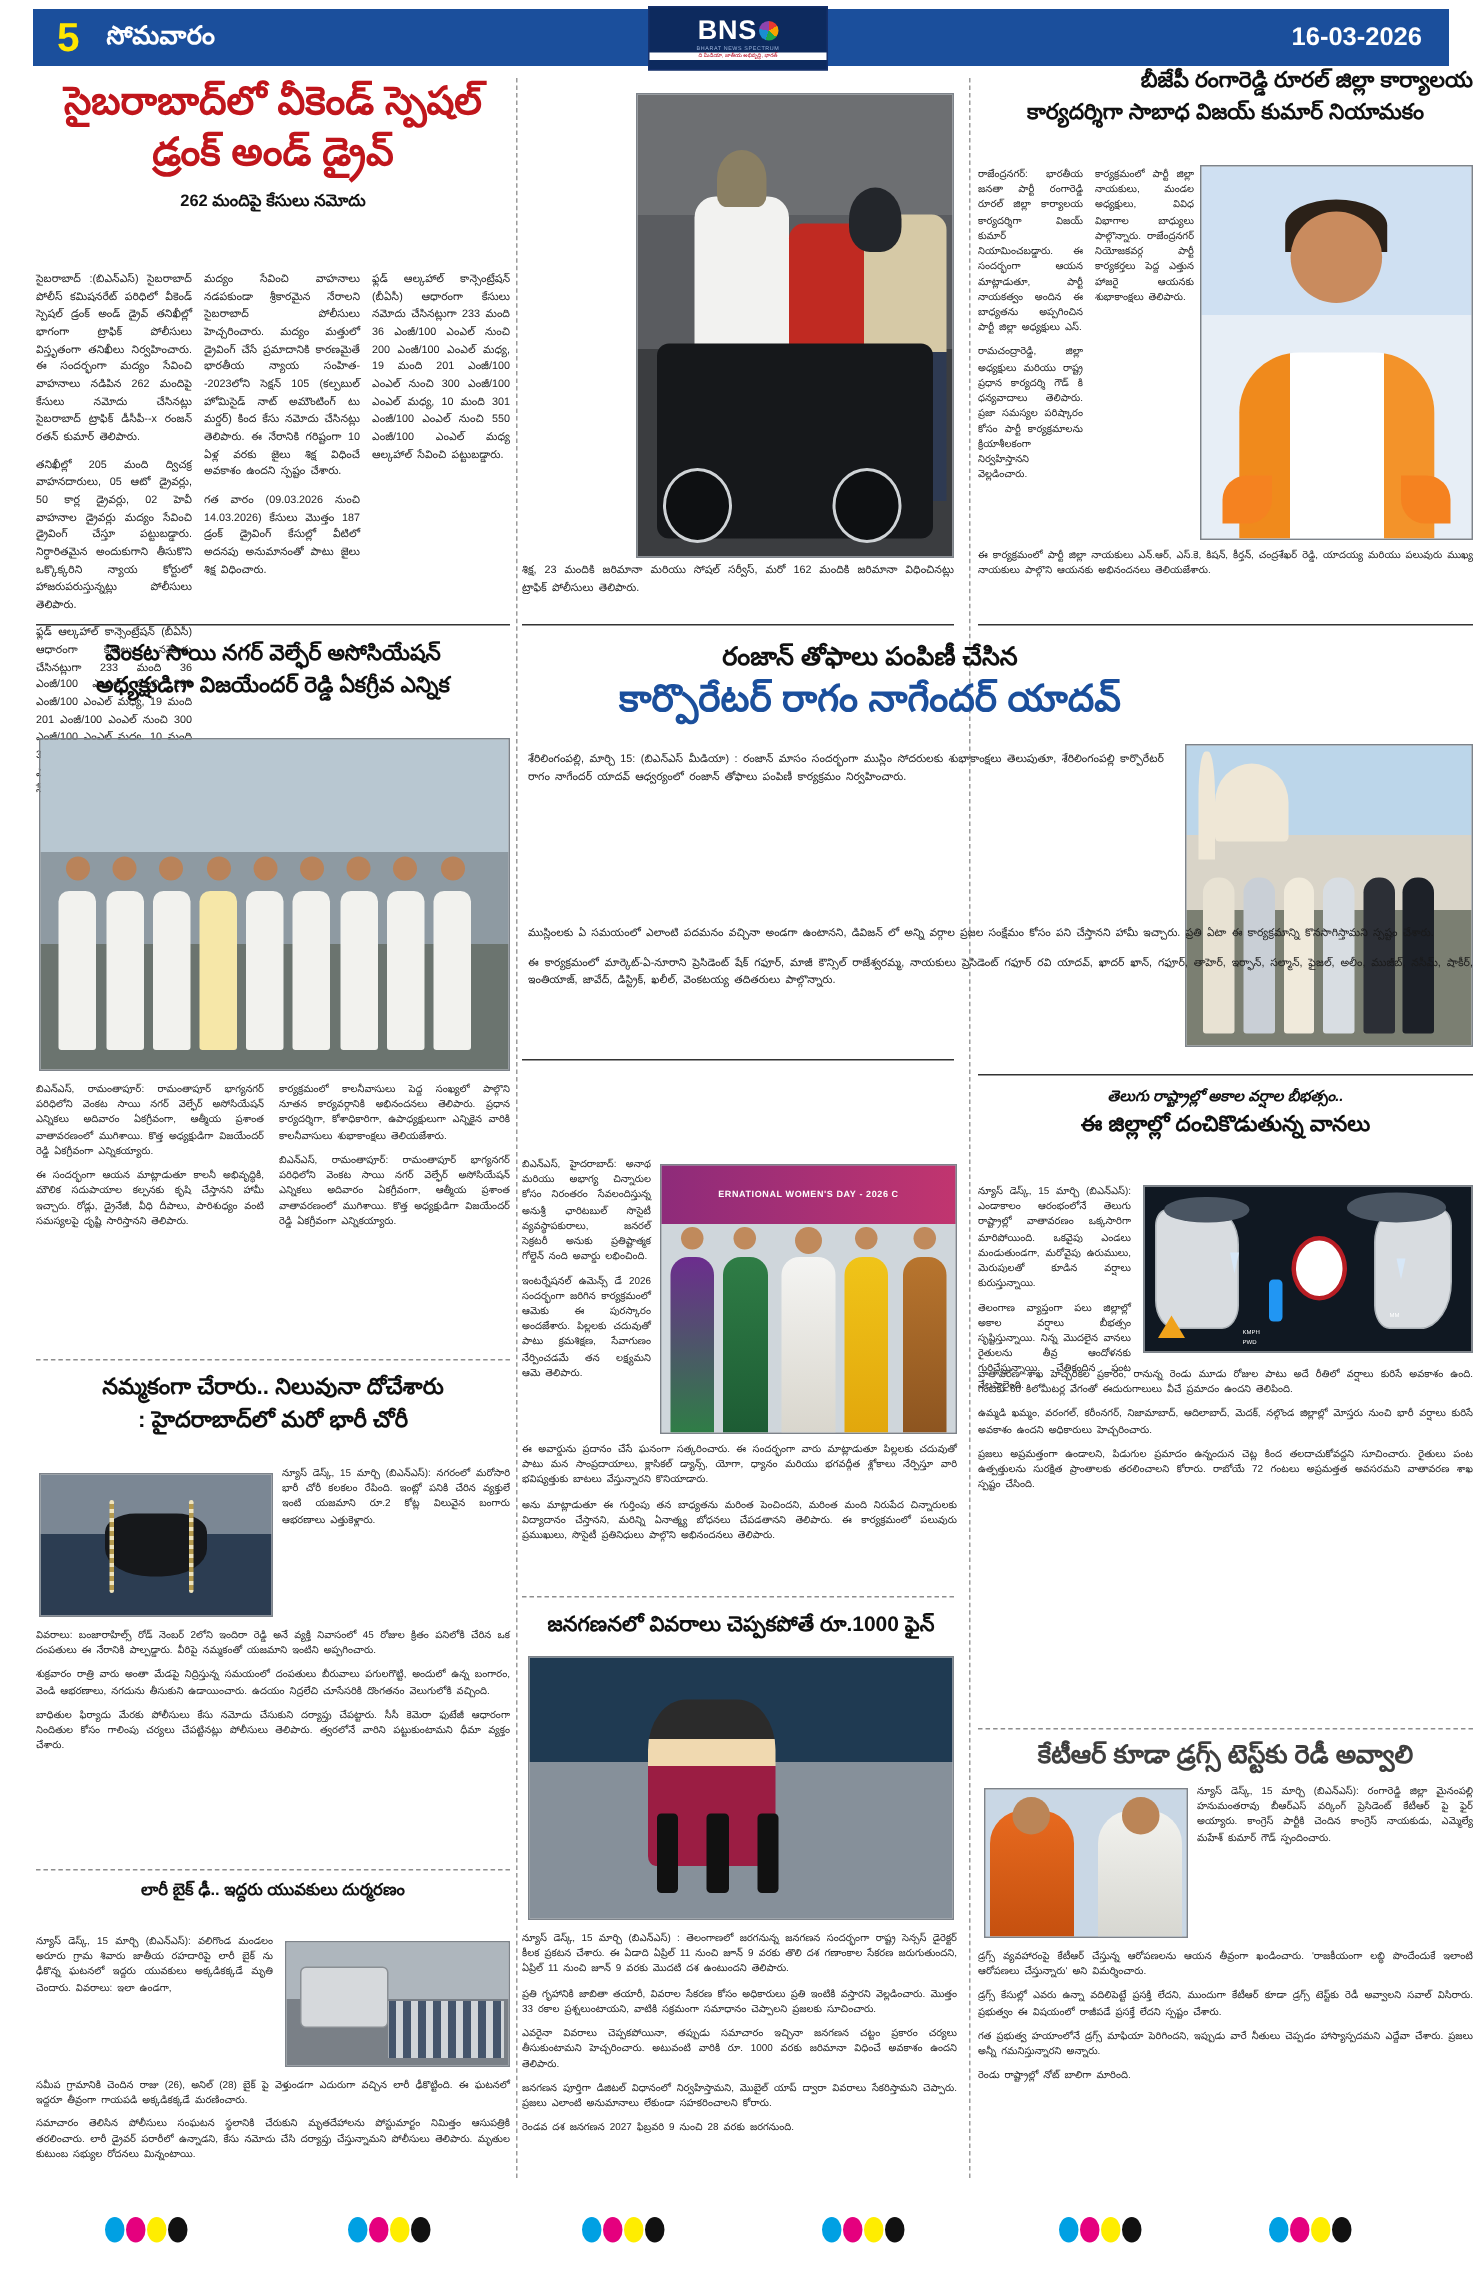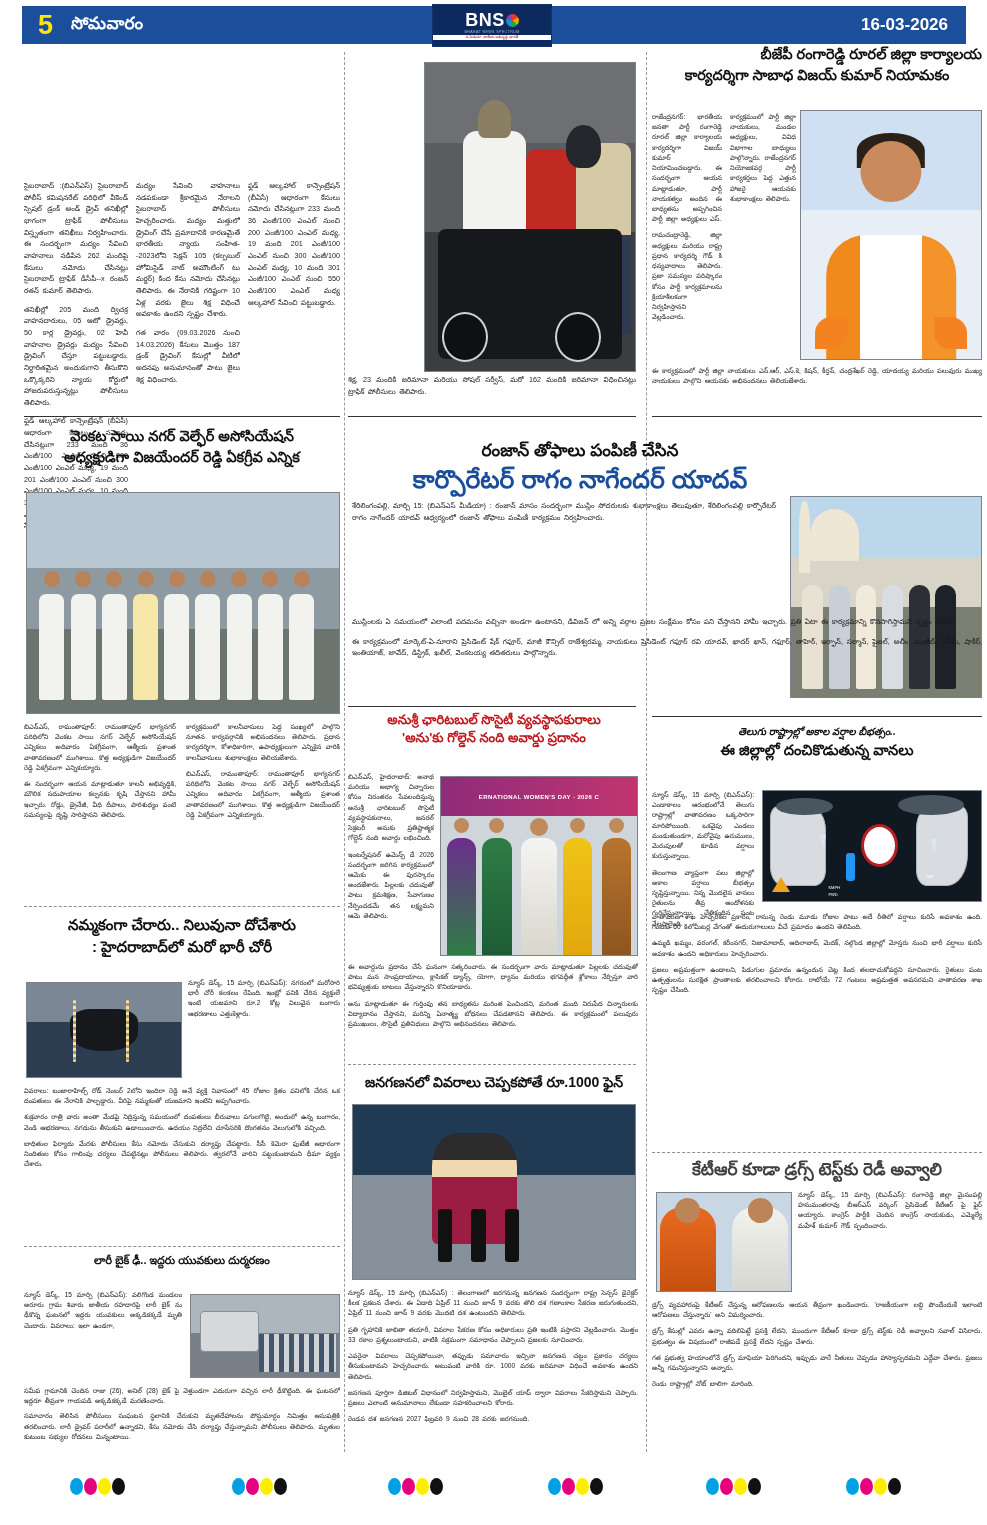--- a/index.html
+++ b/index.html
@@ -312,20 +312,25 @@
       <div class="bns-sub">BHARAT NEWS SPECTRUM</div>
       <div class="bns-tel">ది మీడియా, జాతీయ అభివృద్ధి, భారత్</div>
     </div>
 
     <span class="mh-date">16-03-2026</span>
   </div>
 
   <div class="vrule" style="left:344px; height:1400px;"></div>
   <div class="vrule" style="left:646px; height:1400px;"></div>
 
+  <div class="bx" style="left:24px; top:52px; width:316px;">
+    <div class="hl-red" style="font-size:26px;">సైబరాబాద్‌లో వీకెండ్ స్పెషల్</div>
+    <div class="hl-red" style="font-size:26px; margin-top:3px;">డ్రంక్ అండ్ డ్రైవ్</div>
+    <div class="subhl" style="font-size:11px; margin-top:11px;">262 మందిపై కేసులు నమోదు</div>
+  </div>
 
   <div class="bx" style="left:24px; top:180px; width:104px;">
     <p class="body-txt">సైబరాబాద్ :(బిఎన్ఎస్) సైబరాబాద్ పోలీస్ కమిషనరేట్ పరిధిలో వీకెండ్ స్పెషల్ డ్రంక్ అండ్ డ్రైవ్ తనిఖీల్లో భాగంగా ట్రాఫిక్ పోలీసులు విస్తృతంగా తనిఖీలు నిర్వహించారు. ఈ సందర్భంగా మద్యం సేవించి వాహనాలు నడిపిన 262 మందిపై కేసులు నమోదు చేసినట్లు సైబరాబాద్ ట్రాఫిక్ డీసీపీ--x రంజన్ రతన్ కుమార్ తెలిపారు.</p>
     <p class="body-txt" style="margin-top:7px;">తనిఖీల్లో 205 మంది ద్విచక్ర వాహనదారులు, 05 ఆటో డ్రైవర్లు, 50 కార్ల డ్రైవర్లు, 02 హెవీ వాహనాల డ్రైవర్లు మద్యం సేవించి డ్రైవింగ్ చేస్తూ పట్టుబడ్డారు. నిర్ధారితమైన అందుకుగాని తీసుకొని ఒక్కొక్కరిని న్యాయ కోర్టులో హాజరుపరుస్తున్నట్లు పోలీసులు తెలిపారు.</p>
     <p class="body-txt" style="margin-top:7px;">ఫ్లడ్ ఆల్కహాల్ కాన్సెంట్రేషన్ (బీఏసీ) ఆధారంగా కేసులు నమోదు చేసినట్లుగా 233 మంది 36 ఎంజీ/100 ఎంఎల్ నుంచి 200 ఎంజీ/100 ఎంఎల్ మధ్య, 19 మంది 201 ఎంజీ/100 ఎంఎల్ నుంచి 300 ఎంజీ/100 ఎంఎల్ మధ్య, 10 మంది 301 ఎంజీ/100 ఎంఎల్ నుంచి 550 ఎంజీ/100 ఎంఎల్ మధ్య ఆల్కహాల్ సేవించి పట్టుబడ్డారు.</p>
   </div>
   <div class="bx" style="left:136px; top:180px; width:104px;">
     <p class="body-txt">మద్యం సేవించి వాహనాలు నడపకుండా శ్రీకారమైన నేరాలని సైబరాబాద్ పోలీసులు హెచ్చరించారు. మద్యం మత్తులో డ్రైవింగ్ చేసే ప్రమాదానికి కారణమైతే భారతీయ న్యాయ సంహిత--2023లోని సెక్షన్ 105 (కల్పబుల్ హోమిసైడ్ నాట్ అమౌంటింగ్ టు మర్డర్) కింద కేసు నమోదు చేసినట్లు తెలిపారు. ఈ నేరానికి గరిష్టంగా 10 ఏళ్ల వరకు జైలు శిక్ష విధించే అవకాశం ఉందని స్పష్టం చేశారు.</p>
     <p class="body-txt" style="margin-top:7px;">గత వారం (09.03.2026 నుంచి 14.03.2026) కేసులు మొత్తం 187 డ్రంక్ డ్రైవింగ్ కేసుల్లో వీటిలో అదనపు అనుమానంతో పాటు జైలు శిక్ష విధించారు.</p>
   </div>
@@ -395,21 +400,21 @@
     <p class="body-txt small">బిఎన్ఎస్, రామంతాపూర్: రామంతాపూర్ భాగ్యనగర్ పరిధిలోని వెంకట సాయి నగర్ వెల్ఫేర్ అసోసియేషన్ ఎన్నికలు అదివారం ఏకగ్రీవంగా, ఆత్మీయ ప్రశాంత వాతావరణంలో ముగిశాయి. కొత్త అధ్యక్షుడిగా విజయేందర్ రెడ్డి ఏకగ్రీవంగా ఎన్నికయ్యారు.</p>
     <p class="body-txt small" style="margin-top:6px;">ఈ సందర్భంగా ఆయన మాట్లాడుతూ కాలనీ అభివృద్ధికి, మౌలిక సదుపాయాల కల్పనకు కృషి చేస్తానని హామీ ఇచ్చారు. రోడ్లు, డ్రైనేజీ, వీధి దీపాలు, పారిశుధ్యం వంటి సమస్యలపై దృష్టి సారిస్తానని తెలిపారు.</p>
   </div>
   <div class="bx" style="left:186px; top:722px; width:154px;">
     <p class="body-txt small">కార్యక్రమంలో కాలనీవాసులు పెద్ద సంఖ్యలో పాల్గొని నూతన కార్యవర్గానికి అభినందనలు తెలిపారు. ప్రధాన కార్యదర్శిగా, కోశాధికారిగా, ఉపాధ్యక్షులుగా ఎన్నికైన వారికి కాలనీవాసులు శుభాకాంక్షలు తెలియజేశారు.</p>
     <p class="body-txt small" style="margin-top:6px;">బిఎన్ఎస్, రామంతాపూర్: రామంతాపూర్ భాగ్యనగర్ పరిధిలోని వెంకట సాయి నగర్ వెల్ఫేర్ అసోసియేషన్ ఎన్నికలు అదివారం ఏకగ్రీవంగా, ఆత్మీయ ప్రశాంత వాతావరణంలో ముగిశాయి. కొత్త అధ్యక్షుడిగా విజయేందర్ రెడ్డి ఏకగ్రీవంగా ఎన్నికయ్యారు.</p>
   </div>
 
   <div class="hrule-dash" style="left:24px; top:906px; width:316px;"></div>
 
-  <div class="bx" style="left:350px; top:428px; width:460px;margin-top:13px;">
+  <div class="bx" style="left:350px; top:428px; width:460px;">
     <div class="hl-blk" style="font-size:17px;">రంజాన్ తోఫాలు పంపిణీ చేసిన</div>
     <div class="hl-blue" style="font-size:25px; margin-top:4px;">కార్పొరేటర్ రాగం నాగేందర్ యాదవ్</div>
   </div>
 
   <div class="photo ph-ramzan" style="left:790px; top:496px; width:192px; height:202px;">
     <div class="minaret"></div>
     <div class="dome"></div>
     <div class="fig" style="left:6%; background:#e8e2d3;"></div>
     <div class="fig" style="left:20%; background:#c9cfd6;"></div>
     <div class="fig" style="left:34%; background:#f0eadb;"></div>
@@ -422,24 +427,20 @@
     <p class="body-txt">శేరిలింగంపల్లి, మార్చి 15: (బిఎన్ఎస్ మీడియా) : రంజాన్ మాసం సందర్భంగా ముస్లిం సోదరులకు శుభాకాంక్షలు తెలుపుతూ, శేరిలింగంపల్లి కార్పొరేటర్ రాగం నాగేందర్ యాదవ్ ఆధ్వర్యంలో రంజాన్ తోఫాలు పంపిణీ కార్యక్రమం నిర్వహించారు.</p>
   </div>
   <div class="bx" style="left:352px; top:616px; width:630px;">
     <p class="body-txt">ముస్లింలకు ఏ సమయంలో ఎలాంటి పదమనం వచ్చినా అండగా ఉంటానని, డివిజన్ లో అన్ని వర్గాల ప్రజల సంక్షేమం కోసం పని చేస్తానని హామీ ఇచ్చారు. ప్రతి ఏటా ఈ కార్యక్రమాన్ని కొనసాగిస్తామని స్పష్టం చేశారు.</p>
     <p class="body-txt" style="margin-top:8px;">ఈ కార్యక్రమంలో మార్కెట్-ఏ-నూరాని ప్రెసిడెంట్ షేక్ గఫూర్, మాజీ కౌన్సిల్ రాజేశ్వరమ్మ, నాయకులు ప్రెసిడెంట్ గఫూర్ రవి యాదవ్, ఖాదర్ ఖాన్, గఫూర్, తాహెర్, ఇర్ఫాన్, సల్మాన్, ఫైజల్, అలీం, ముజీబ్, నసీమ్, షాకీర్, ఇంతియాజ్, జావేద్, డిస్ట్రిక్, ఖలీల్, వెంకటయ్య తదితరులు పాల్గొన్నారు.</p>
   </div>
 
   <div class="hrule-solid" style="left:348px; top:706px; width:288px;"></div>
   <div class="hrule-solid" style="left:652px; top:716px; width:330px;"></div>
 
-  <div class="bx" style="left:348px; top:712px; width:292px;">
-    <div class="hl-red" style="font-size:13px;">అనుశ్రీ ఛారిటబుల్ సొసైటీ వ్యవస్థాపకురాలు</div>
-    <div class="hl-red" style="font-size:13px; margin-top:3px;">'అను'కు గోల్డెన్ నంది అవార్డు ప్రదానం</div>
-  </div>
 
   <div class="photo ph-women" style="left:440px; top:776px; width:198px; height:180px;">
     <div class="banner">ERNATIONAL WOMEN'S DAY - 2026 C</div>
     <div class="w" style="left:3%;  background:linear-gradient(180deg,#6c2d8e,#2f7d46);"></div>
     <div class="w" style="left:21%; background:linear-gradient(180deg,#2f7d46,#1d5c34);"></div>
     <div class="w" style="left:41%; background:linear-gradient(180deg,#f4f4f2,#d9d6cd); width:18%;"></div>
     <div class="w" style="left:62%; background:linear-gradient(180deg,#f0c419,#e2a70c);"></div>
     <div class="w" style="left:82%; background:linear-gradient(180deg,#b8752e,#8d5520);"></div>
   </div>
 

